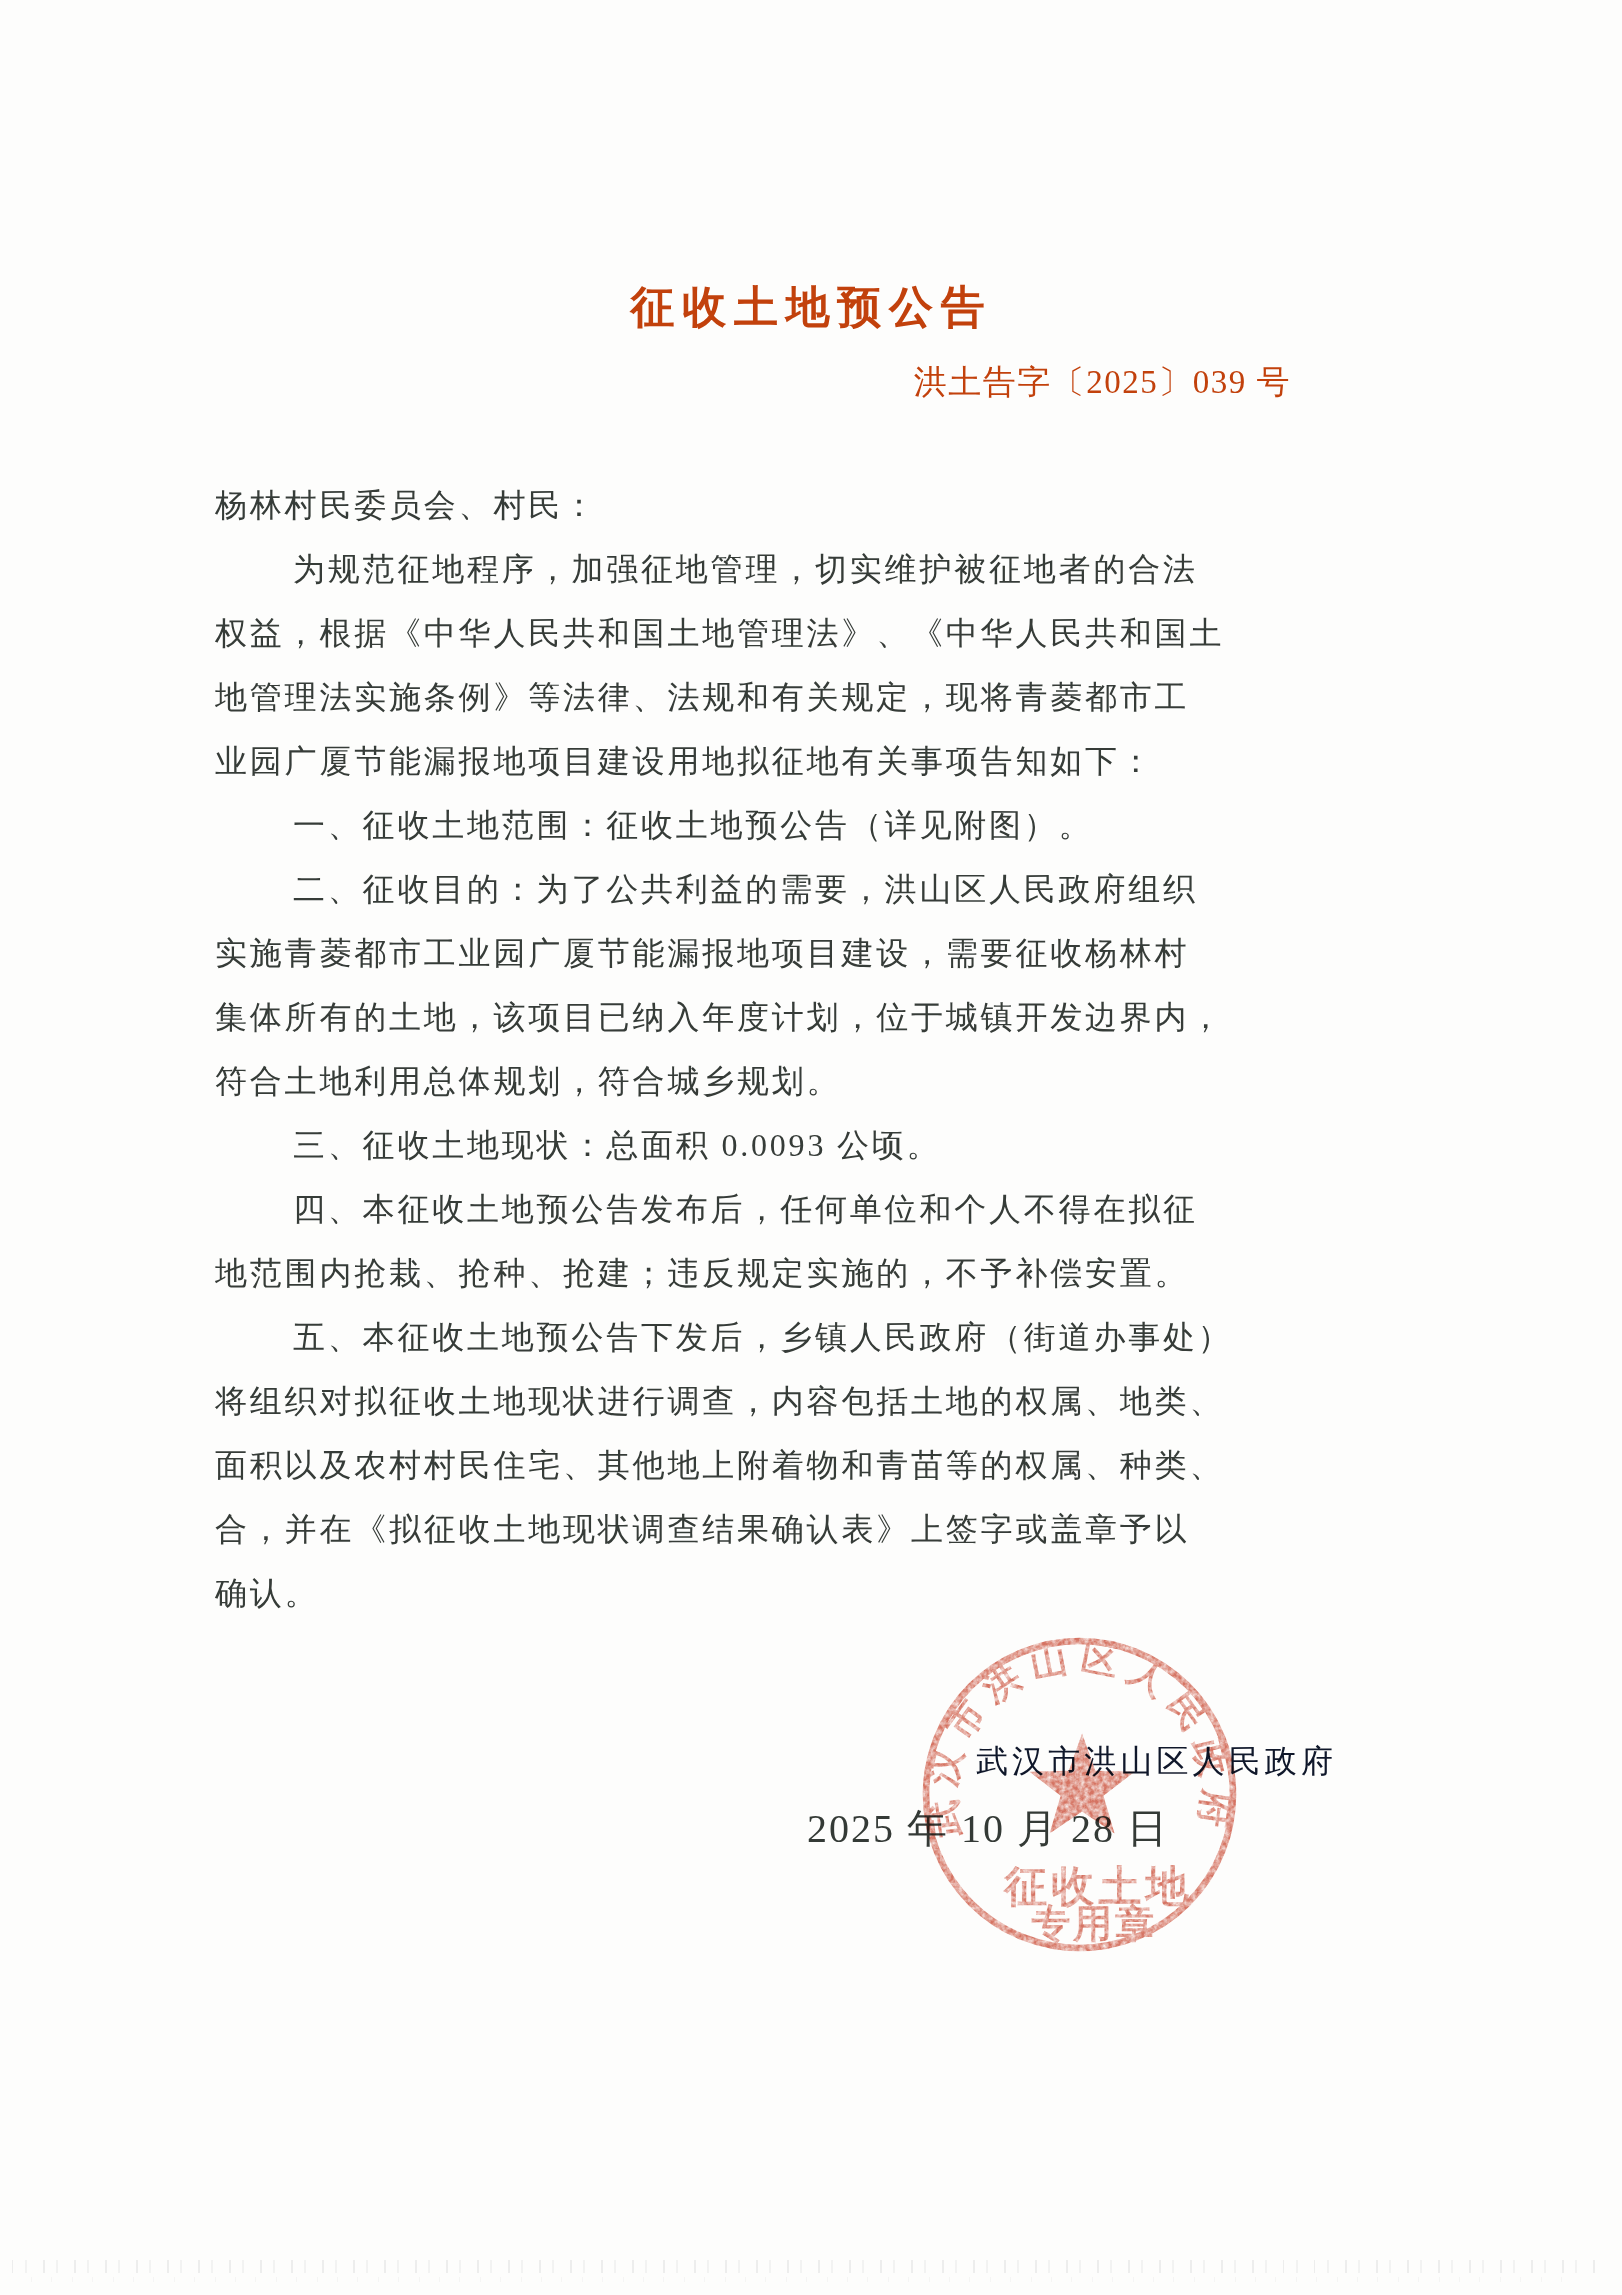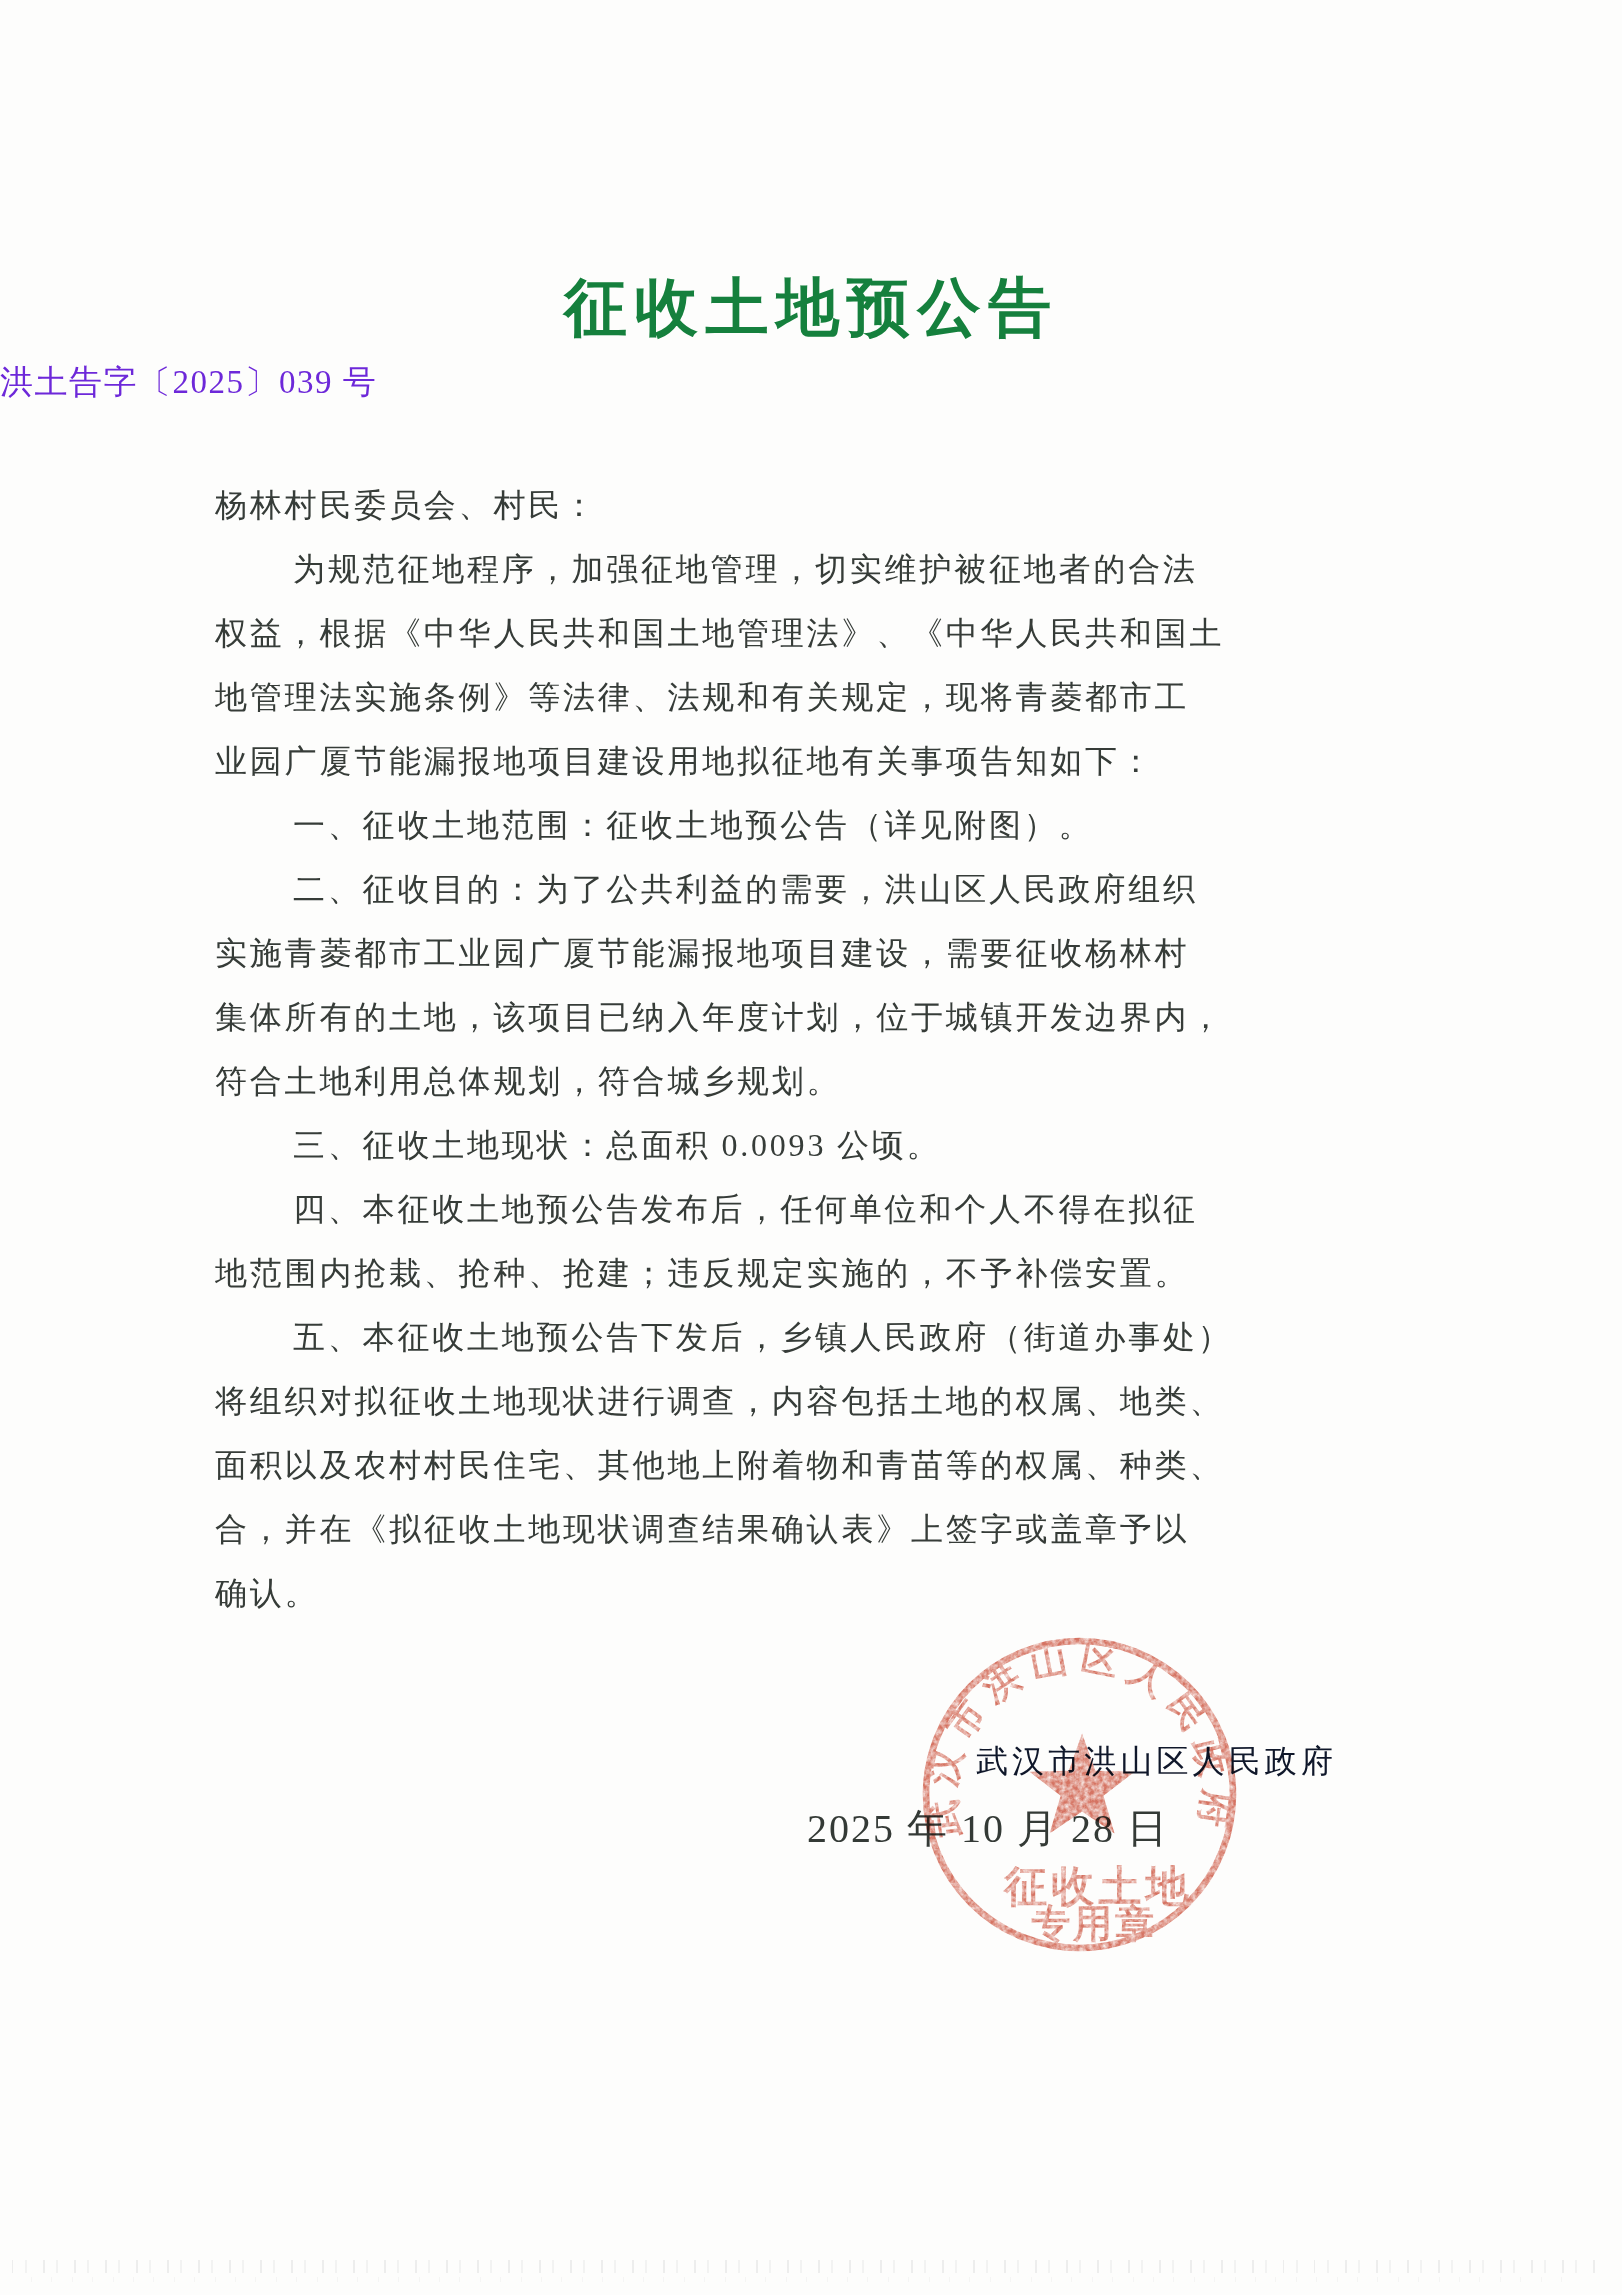--- a/index.html
+++ b/index.html
@@ -12,34 +12,34 @@
     background:#fdfdfc;
     overflow:hidden;
     font-family:"Liberation Serif","DejaVu Serif",serif;
   }
   .title{
     position:absolute;
     top:273px; left:0; width:1623px;
     text-align:center;
     font-family:"Liberation Sans","DejaVu Sans",sans-serif;
     font-weight:700;
-    font-size:63px;
+    font-size:44px;
     line-height:68px;
     letter-spacing:7.7px;
-    color:#15803d;
+    color:#c2410c;
     white-space:nowrap;
   }
   .doc-number{
     position:absolute;
     top:361px; left:0; width:1291px;
-    text-align:left;
+    text-align:right;
     font-size:33px;
     line-height:43px;
     letter-spacing:1.5px;
-    color:#6d28d9;
+    color:#c2410c;
     white-space:nowrap;
   }
   .body-lines{
     position:absolute;
     top:473px; left:215px; width:1222px;
     font-size:32px;
     line-height:64px;
     letter-spacing:2.8px;
     color:#363c38;
   }

